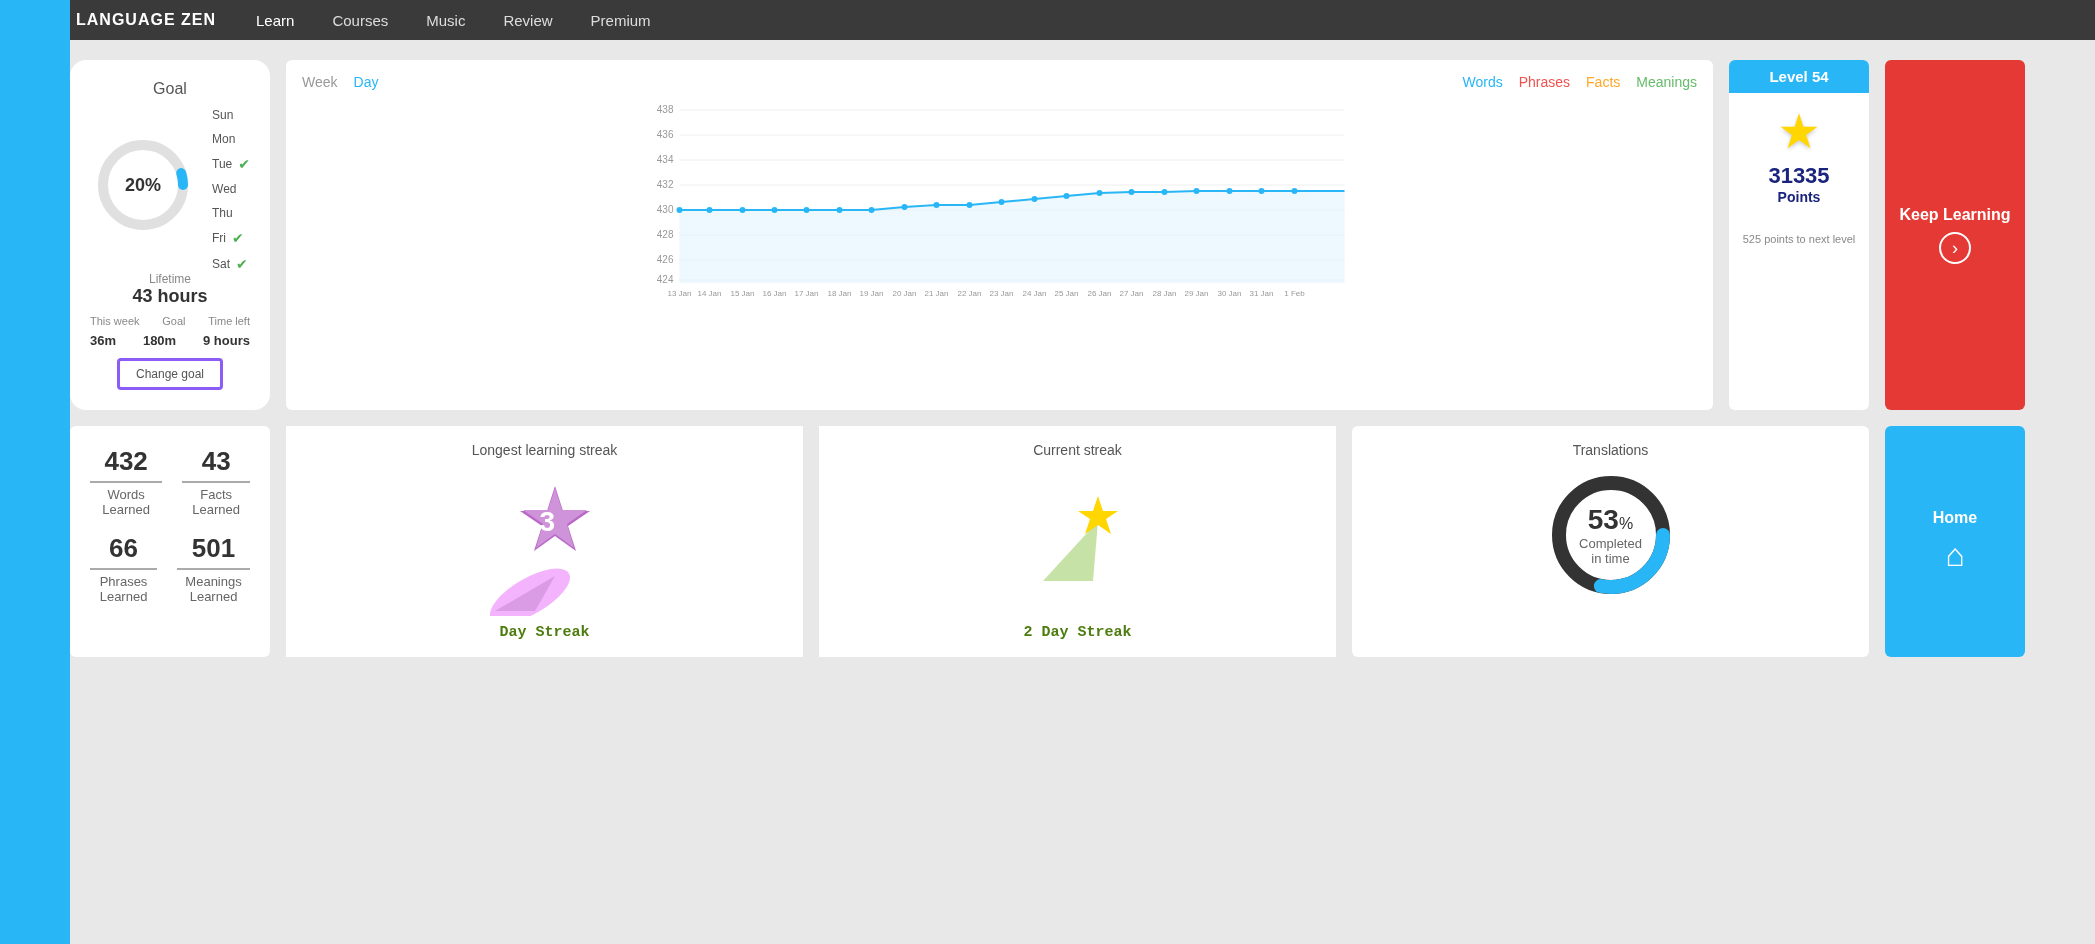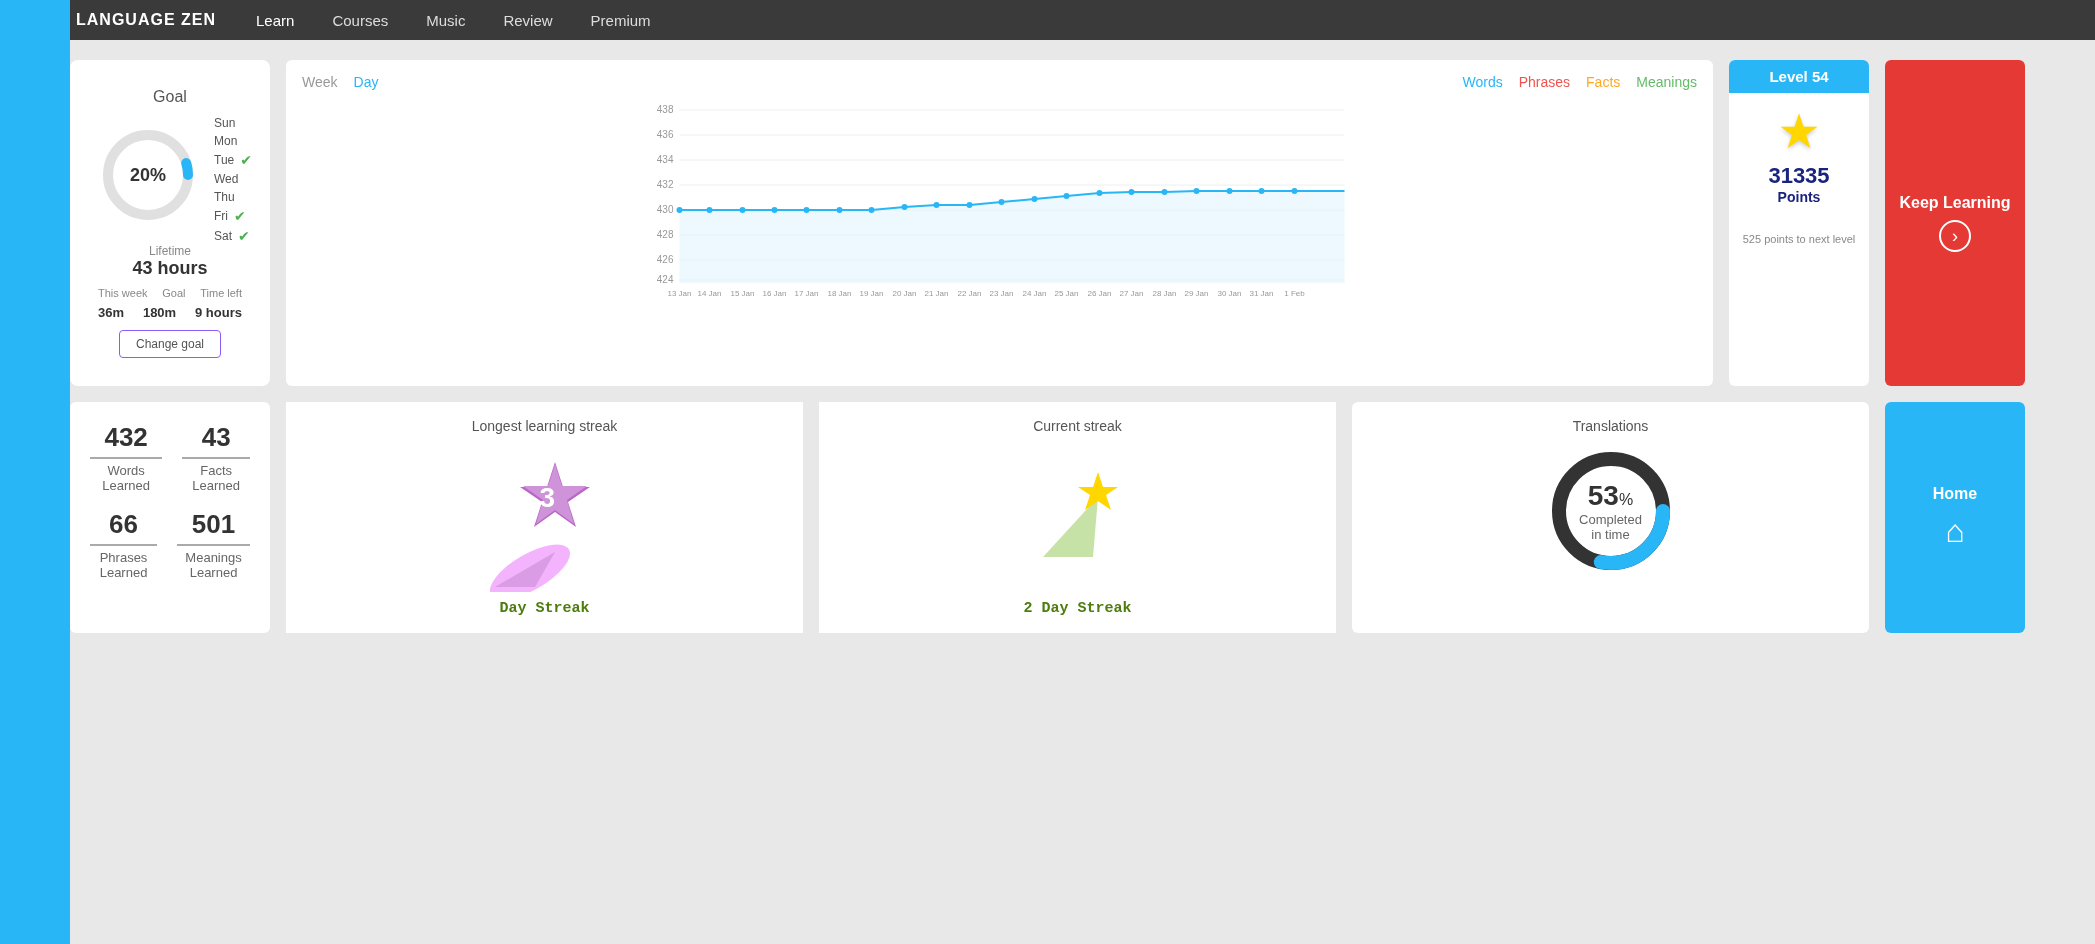--- a/index.html
+++ b/index.html
@@ -30,39 +30,39 @@
     .nav-link.active { color: #fff; }
 
     
     .main { padding: 20px 70px; }
 
     
     .top-section { display: flex; gap: 16px; margin-bottom: 16px; }
 
     
     .goal-card {
-      background: #fff; border-radius: 8px; padding: 28px;
+      background: #fff; border-radius: 16px; padding: 20px;
       width: 200px; min-width: 200px; text-align: center;
     }
     .goal-title { font-size: 16px; color: #555; margin-bottom: 10px; }
     .donut-container { position: relative; width: 100px; height: 100px; margin: 0 auto 10px; }
     .donut-svg { width: 100px; height: 100px; }
     .donut-pct { position: absolute; top: 50%; left: 50%; transform: translate(-50%, -50%); font-size: 18px; font-weight: bold; color: #333; }
     .lifetime-label { font-size: 12px; color: #888; }
     .hours-label { font-size: 18px; font-weight: bold; color: #333; margin-bottom: 8px; }
     .goal-stats { display: flex; justify-content: space-between; font-size: 11px; color: #888; margin-bottom: 6px; }
     .goal-stats span { text-align: center; }
     .goal-stats-vals { display: flex; justify-content: space-between; font-size: 13px; font-weight: bold; color: #333; margin-bottom: 10px; }
     .change-goal-btn {
-      border: 1px solid #8b5cf6; background: #fff; padding: 6px 16px;
+      border: 3px solid #8b5cf6; background: #fff; padding: 6px 16px;
       border-radius: 4px; cursor: pointer; font-size: 12px; color: #555;
     }
 
     
-    .goal-right { display: flex; flex-direction: column; font-size: 12px; color: #555; gap: 4px; margin-left: 8px; text-align: left; }
+    .goal-right { display: flex; flex-direction: column; font-size: 12px; color: #555; gap: 10px; margin-left: 8px; text-align: left; }
     .day-row { display: flex; align-items: center; gap: 6px; }
     .check-icon { color: #4caf50; font-size: 14px; }
 
     
     .chart-card {
       background: #fff; border-radius: 6px; padding: 14px 16px;
       flex: 1;
     }
     .chart-header { display: flex; align-items: center; gap: 16px; margin-bottom: 8px; }
     .chart-tab { font-size: 14px; color: #999; cursor: pointer; }

